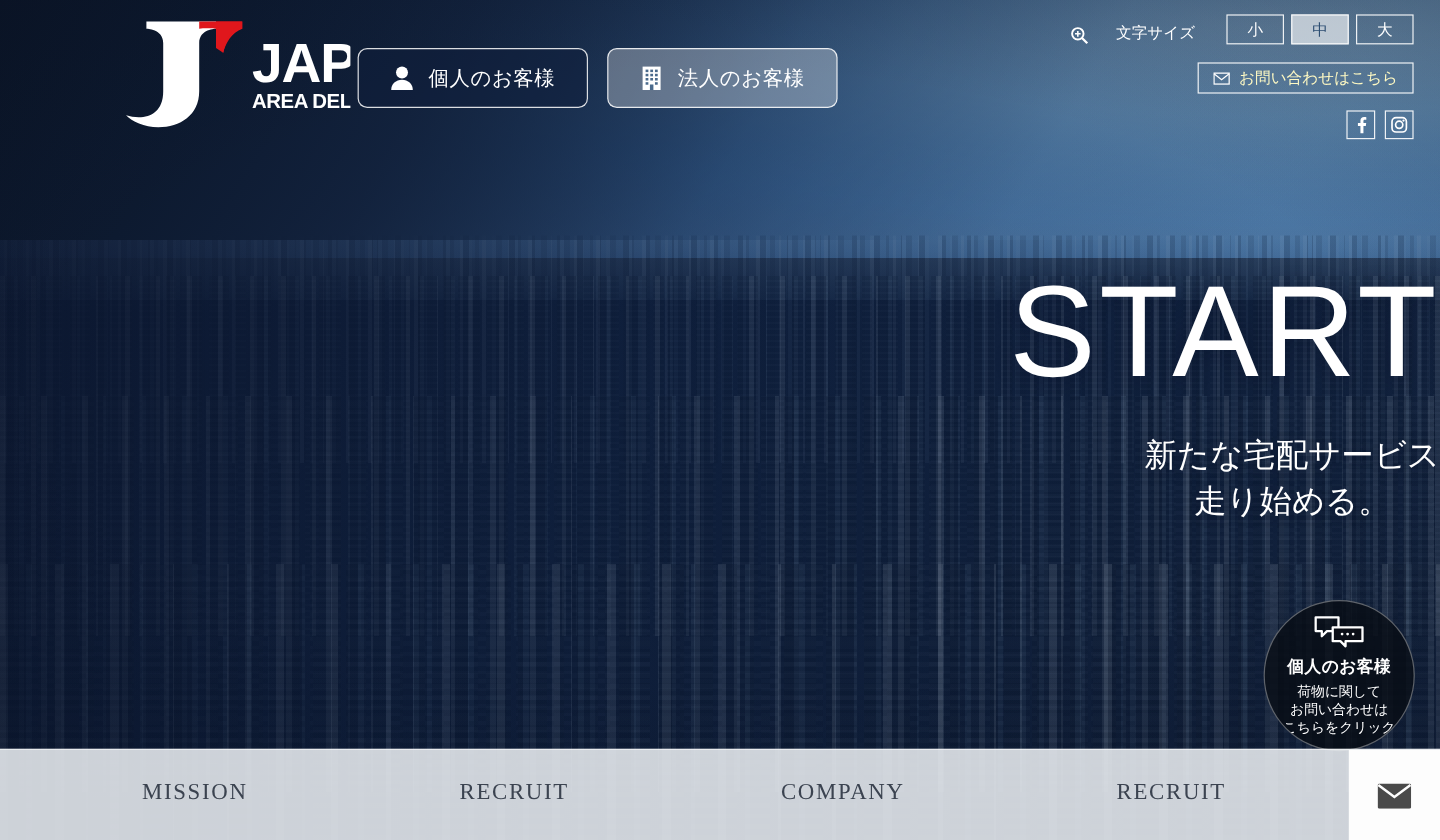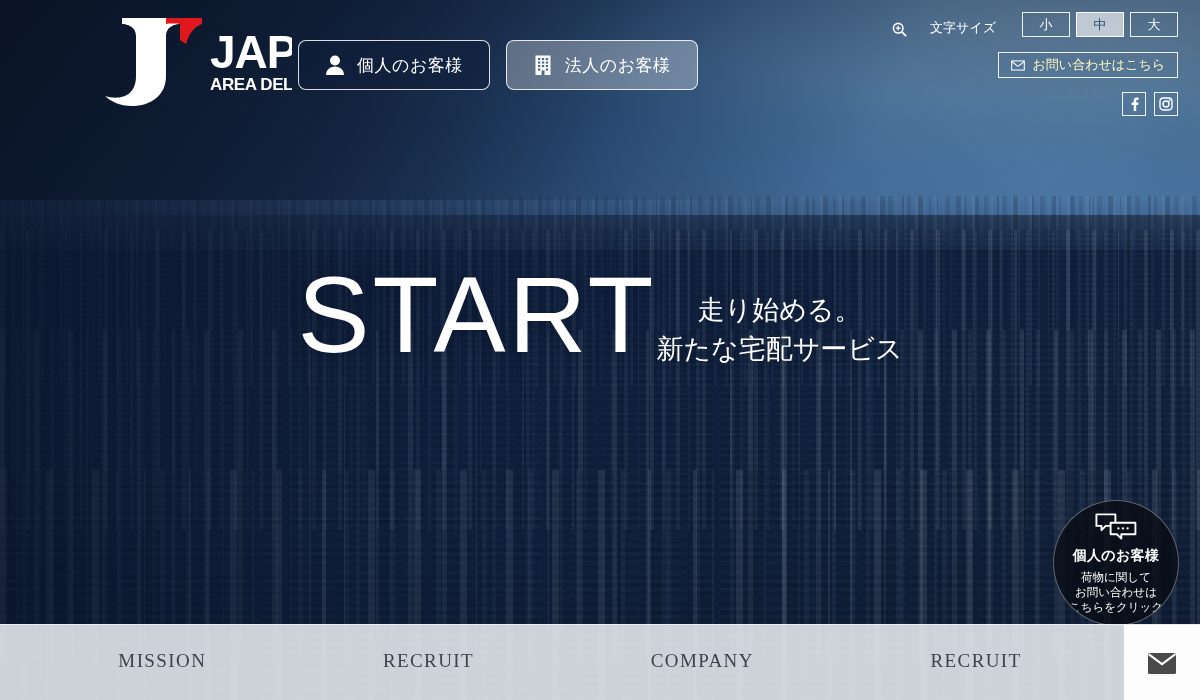--- a/index.html
+++ b/index.html
@@ -161,21 +161,21 @@
 
   .socials{position:absolute;right:22px;top:92px;display:flex;gap:8px;}
   .soc{
     width:24px;height:24px;border:1px solid rgba(255,255,255,.9);
     display:flex;align-items:center;justify-content:center;box-sizing:border-box;cursor:pointer;
   }
   .soc svg{display:block;}
 
   
   .hero{position:absolute;left:0;top:0;width:1200px;height:624px;z-index:10;
-        display:flex;flex-direction:row;align-items:center;justify-content:center;}
+        display:flex;flex-direction:column;align-items:flex-end;justify-content:center;}
   .hero-title{
     font-size:108px;line-height:1;color:#fff;font-weight:300;
     letter-spacing:3px;margin:0 0 30px 0;
     text-shadow:0 2px 18px rgba(0,10,30,.35);
     transform:translateY(18px);
   }
   .hero-sub{
     color:#fff;font-size:27px;line-height:1.45;text-align:center;font-weight:400;
     text-shadow:0 2px 12px rgba(0,10,30,.45);
     transform:translateY(18px);
@@ -228,22 +228,22 @@
     <div class="blayer bl3"></div>
     <div class="blayer bl4"></div>
     <div class="tone"></div>
     <div class="topdark"></div>
     <div class="vign"></div>
   </div>
 
   <div class="hero">
     <div class="hero-title">START</div>
     <div class="hero-sub">
+      <div>新たな宅配サービス</div>
       <div>走り始める。</div>
-      <div>新たな宅配サービス</div>
     </div>
   </div>
 
   <div class="header">
 
     <div class="logo">
       <svg width="230" height="100" viewBox="0 0 230 100">
         <path d="M78 8 L118 8 L118 14 C118 14 104 14 104 26 L104 66 C104 86 88 96 70 96 C58 96 48 91 43 86 C56 90 74 88 74 66 L74 26 C74 14 60 14 60 14 L60 8 Z" fill="#ffffff"></path>
         <path d="M104 8 L140 8 L140 14 C131 17 126 26 124 34 L118 30 L118 14 C118 14 110 13 104 14 Z" fill="#e0171c"></path>
         <path d="M118 8 L140 8 C132 12 127 22 124 34 L118 27 Z" fill="#e0171c"></path>

